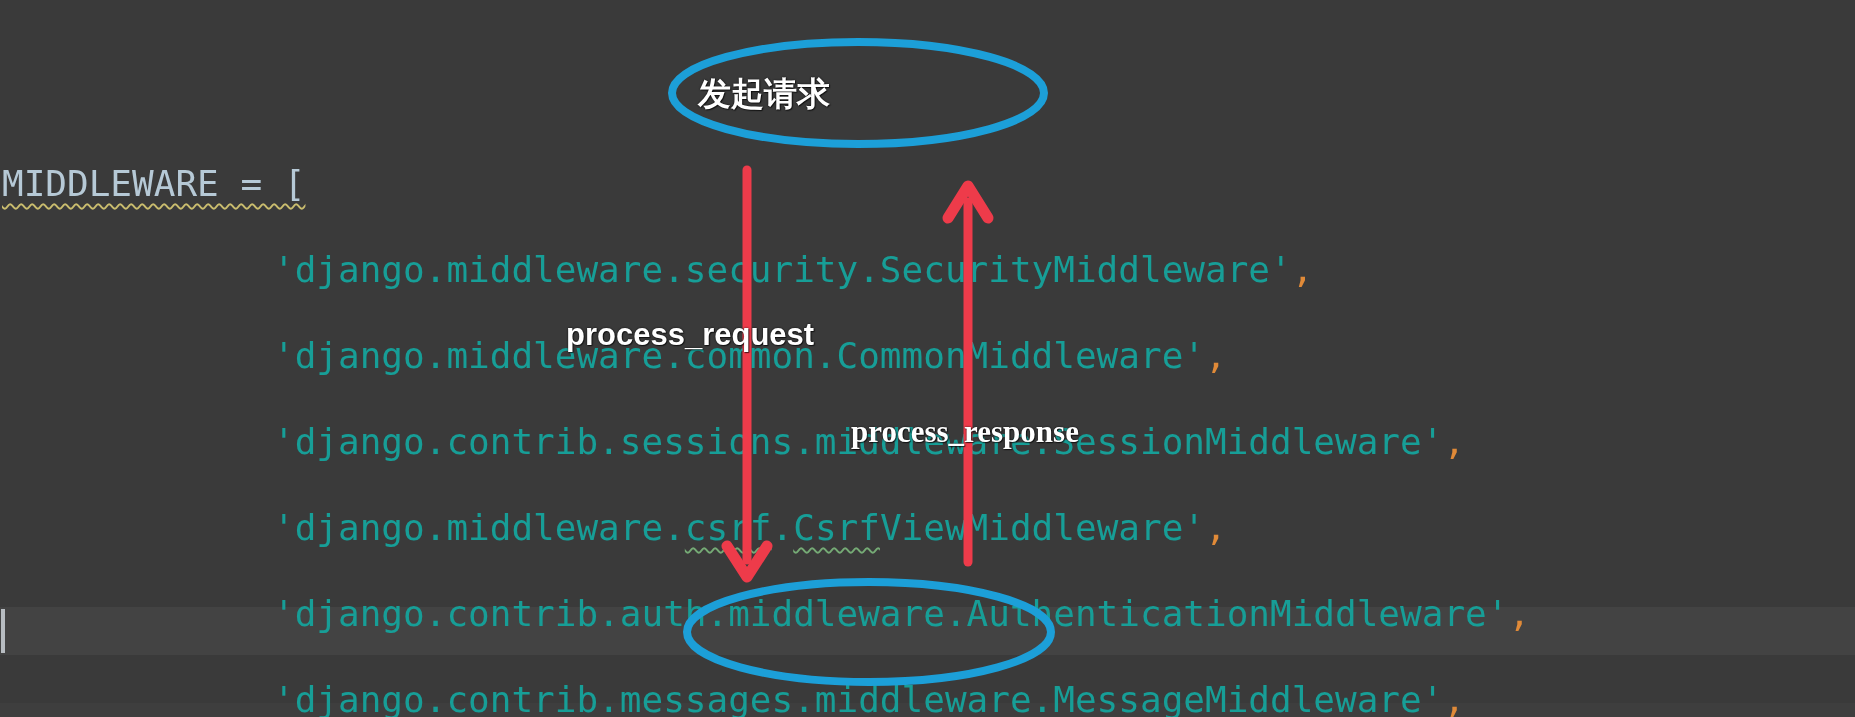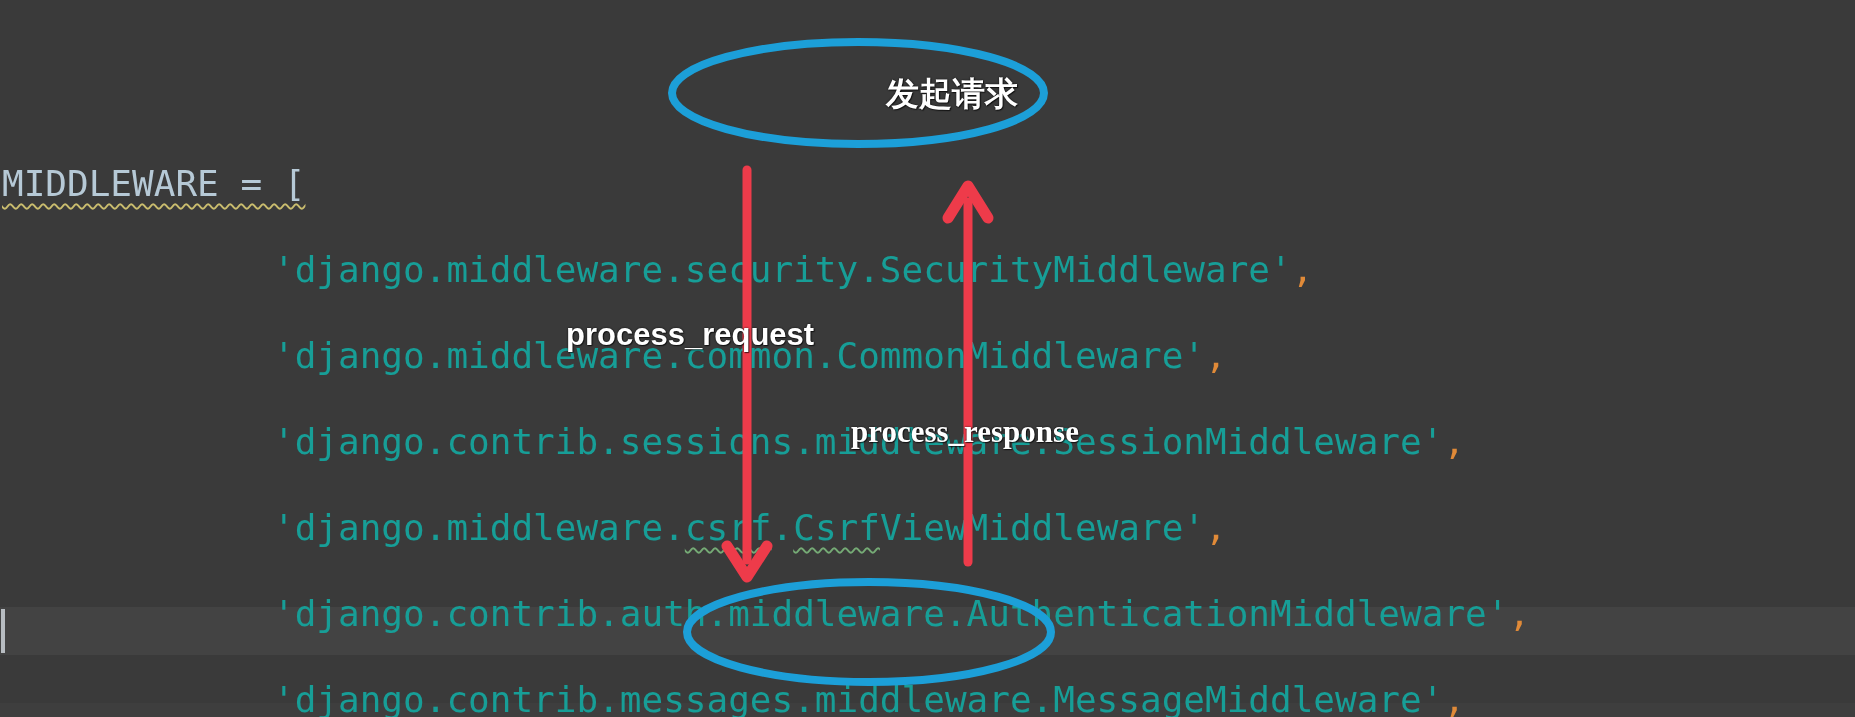--- a/index.html
+++ b/index.html
@@ -20,21 +20,21 @@
   .sq-y{text-decoration-line:underline;text-decoration-style:wavy;text-decoration-color:#cabd6e;text-decoration-thickness:2px;text-underline-offset:7px;margin-top:24px;}
   .sq-g{text-decoration-line:underline;text-decoration-style:wavy;text-decoration-color:#75ab75;text-decoration-thickness:2px;text-underline-offset:7px;}
   
   .caret{position:absolute;left:1px;top:609px;width:4px;height:44px;background:#b7bcc1;}
   
   .overlay{position:absolute;left:0;top:0;width:1855px;height:717px;pointer-events:none;}
   .overlay ellipse{fill:none;stroke-width:8px;}
   .overlay line{stroke-width:9px;stroke-linecap:round;}
   .overlay path{fill:none;stroke-width:11px;stroke-linecap:round;stroke-linejoin:round;}
   .node-label{
-    position:absolute;width:320px;text-align:right;color:#ffffff;
+    position:absolute;width:320px;text-align:left;color:#ffffff;
     font-family:"Liberation Sans","DejaVu Sans",sans-serif;font-weight:bold;font-size:33px;line-height:40px;
     text-shadow:0 0 2px rgba(0,0,0,.85),1px 1px 1px rgba(0,0,0,.6);
   }
   .node-label.top{left:698px;top:74px;}
   .node-label.bottom{left:709px;top:613px;}
   .proc-label{
     position:absolute;color:#ffffff;
     font-family:"Liberation Sans","DejaVu Sans",sans-serif;font-weight:bold;font-size:31px;line-height:34px;
     text-shadow:0 0 2px rgba(0,0,0,.85),1px 1px 1px rgba(0,0,0,.6);white-space:pre;
   }

